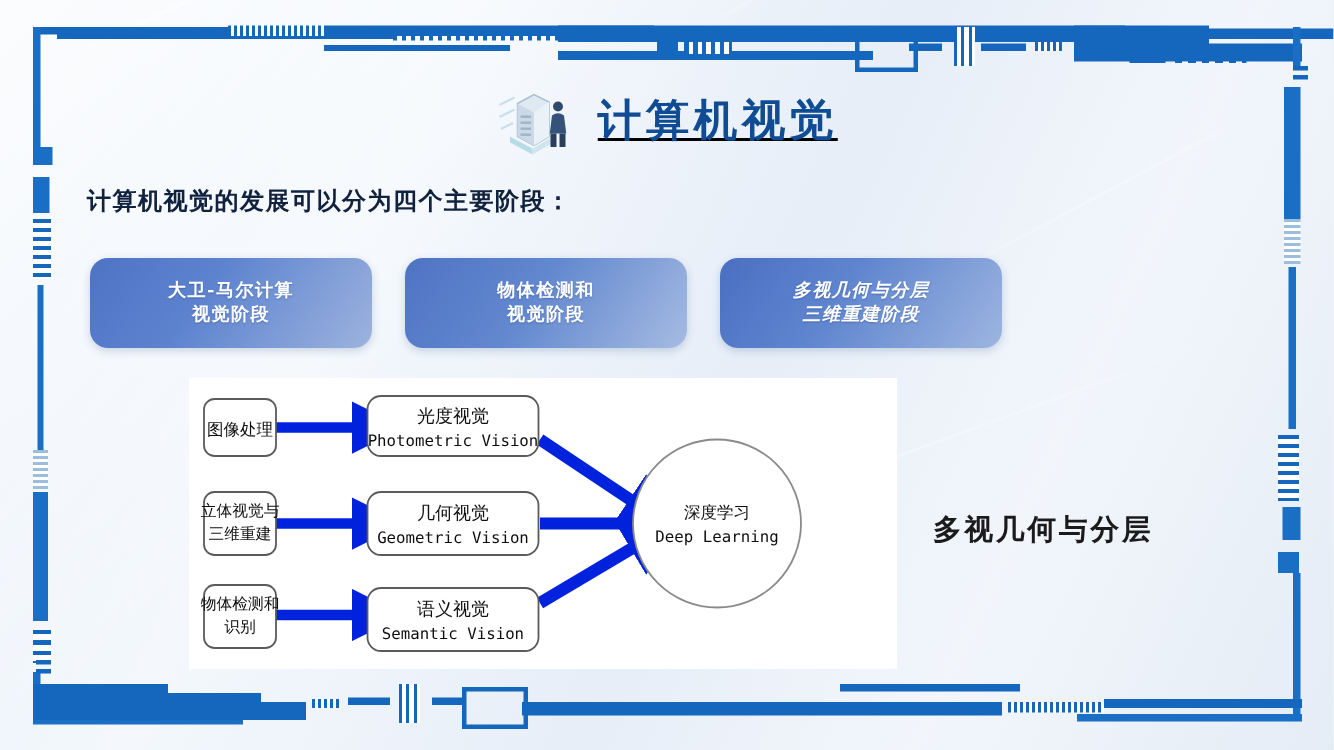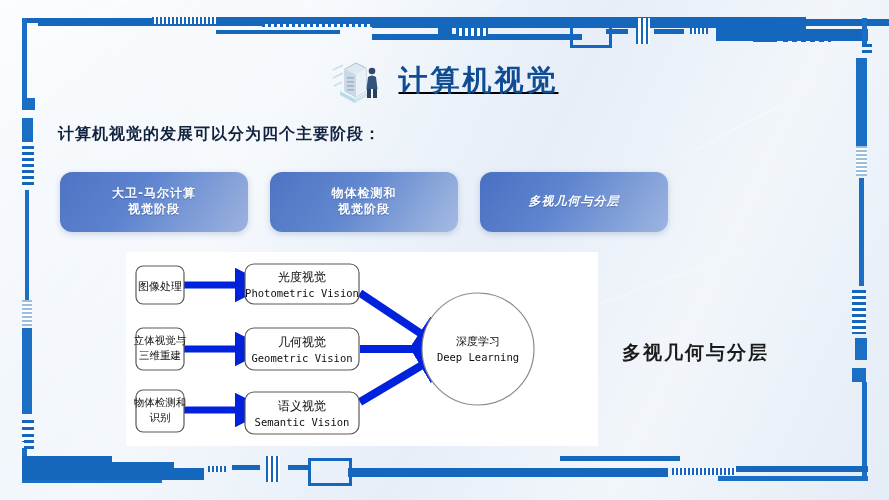--- a/index.html
+++ b/index.html
@@ -210,20 +210,21 @@
     <div class="pill p1">
       <span>大卫-马尔计算</span>
       <span>视觉阶段</span>
     </div>
     <div class="pill p2">
       <span>物体检测和</span>
       <span>视觉阶段</span>
     </div>
     <div class="pill p3">
       <span>多视几何与分层</span>
+      <span>三维重建阶段</span>
     </div>
   </div>
 
   <div class="diagram">
     <svg class="dg-svg" width="472" height="194" viewBox="0 0 472 194">
       <defs>
         <marker id="ah" markerWidth="5" markerHeight="5" refX="0.5" refY="2.5" orient="auto">
           <polygon points="0,0 5,2.5 0,5" fill="#0022dd"></polygon>
         </marker>
       </defs>

